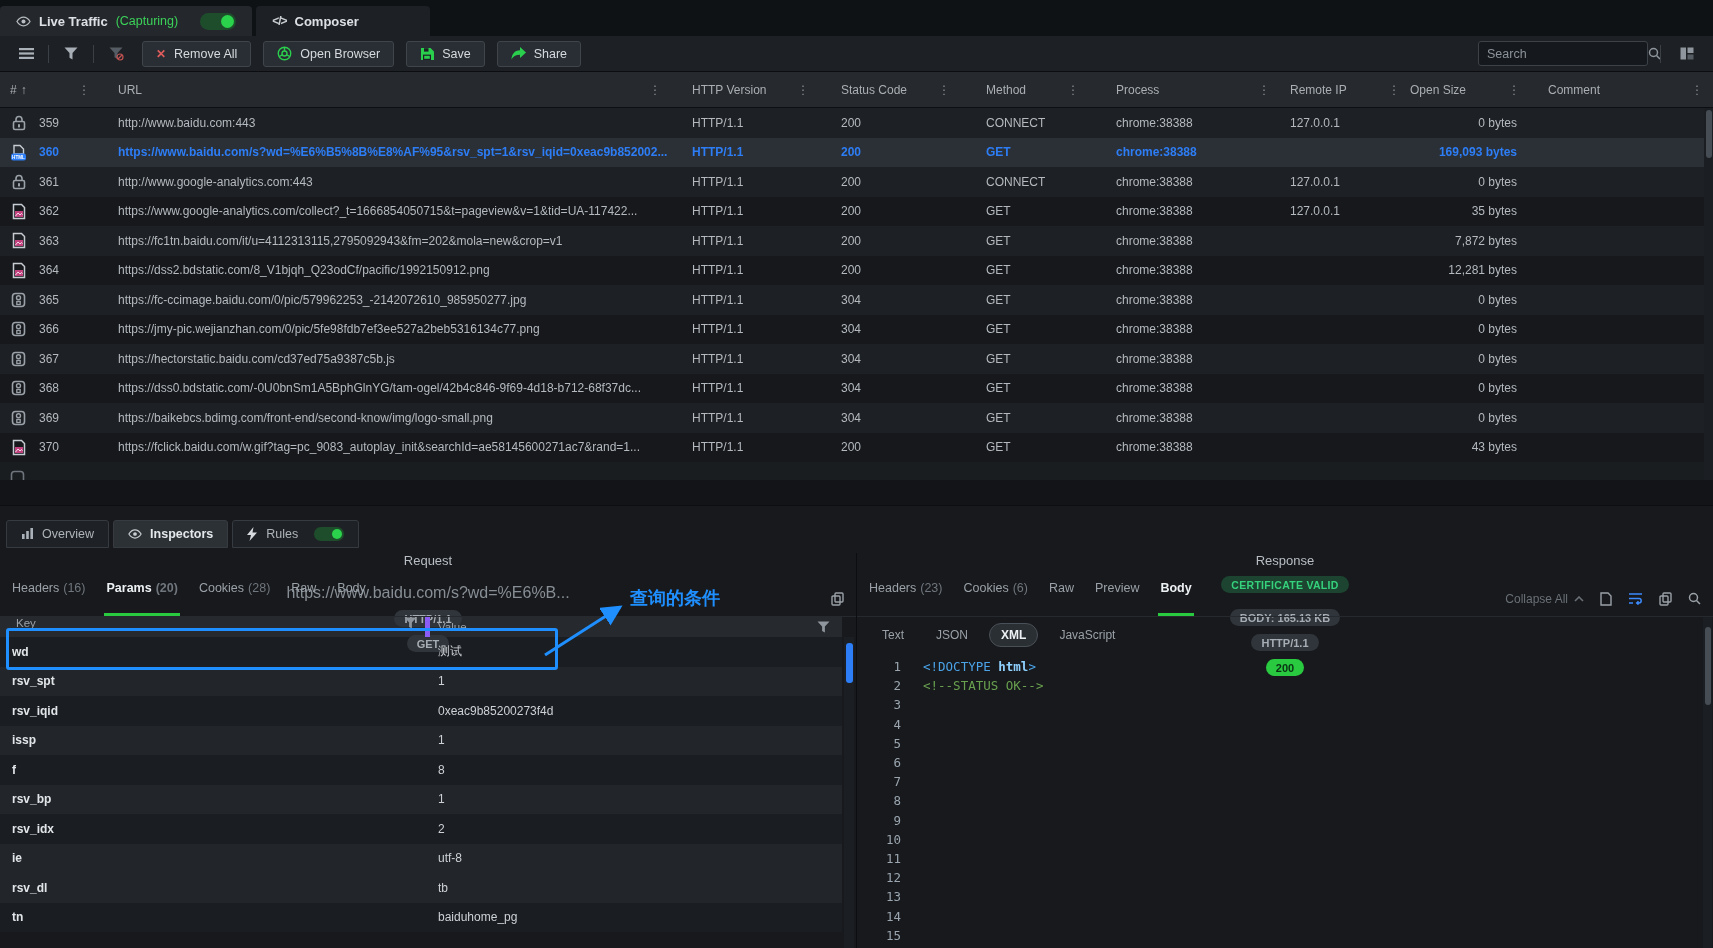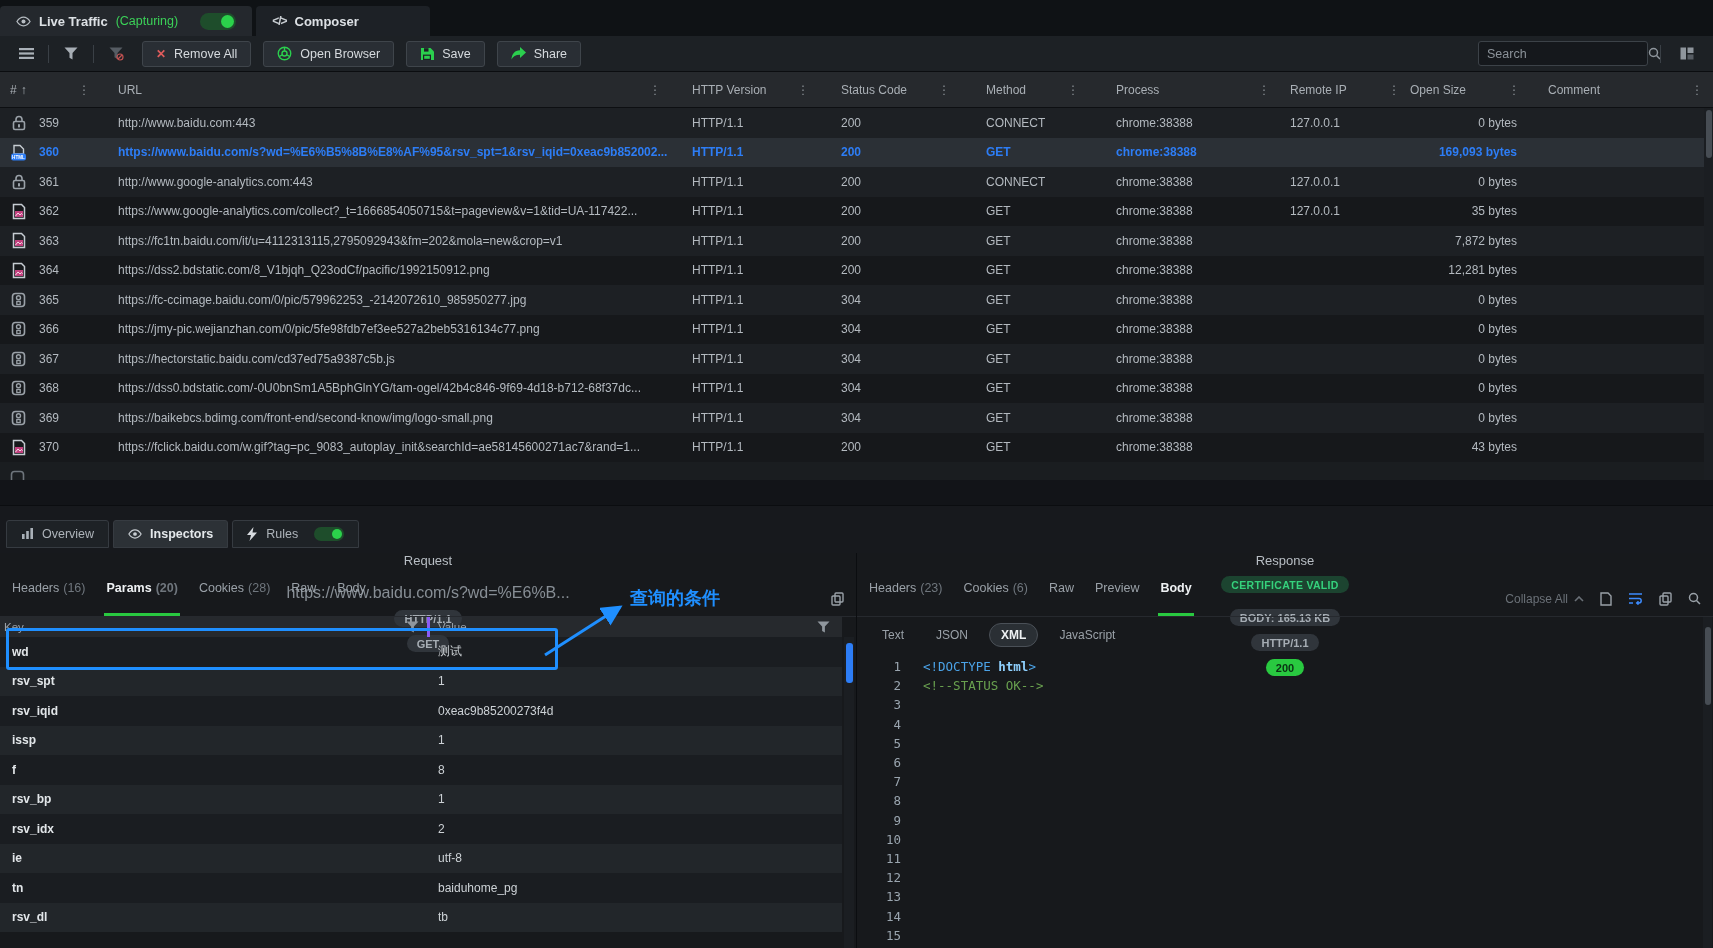--- a/index.html
+++ b/index.html
@@ -85,21 +85,21 @@
   .ptab .cnt { color:#6f767d; }
   .ptab.active { color:#eef1f3; font-weight:bold; }
   .ptab.active::after { content:""; position:absolute; left:-2px; right:-2px; bottom:0; height:3px; background:#29c940; }
   .ptabs .right-tools { margin-left:auto; display:flex; align-items:center; gap:16px; }
   .collapse-all { display:flex; align-items:center; gap:6px; color:#6a7077; font-size:12px; cursor:default; }
   .icon-btn { cursor:pointer; display:flex; align-items:center; }
 
   
   .kv-wrap { width:842px; }
   .kv-header { height:20px; background:#26292d; display:flex; align-items:center; font-size:11.5px; color:#9aa1a8; }
-  .kv-k { width:430px; padding-left:4px; display:flex; align-items:center; border-right:3px solid #8b5cf6; height:100%; }
+  .kv-k { width:430px; padding-left:16px; display:flex; border-right:5px solid #8b5cf6; height:100%; }
   .kv-v { flex:1; padding-left:8px; display:flex; align-items:center; height:100%; }
   .kv-k .funnel { margin-left:auto; margin-right:8px; }
   .kv-v .funnel { margin-left:auto; margin-right:12px; }
   .p-row { height:29.5px; display:flex; align-items:center; font-size:12px; background:#1a1d21; cursor:pointer; }
   .p-row.alt { background:#22262a; }
   .p-row .pk { width:430px; padding-left:12px; font-weight:bold; color:#e2e6e9; }
   .p-row .pv { flex:1; padding-left:8px; color:#cdd2d6; }
   .req-vscroll { position:absolute; top:84px; right:2px; width:10px; bottom:0; background:#1b1e22; }
   .req-vscroll .thumb { position:absolute; top:6px; left:1.5px; width:7px; height:40px; border-radius:3px; background:#2d7df6; cursor:pointer; }
 
@@ -821,27 +821,27 @@
               <span class="pv">1</span>
             </div>
             <div class="p-row">
               <span class="pk">rsv_idx</span>
               <span class="pv">2</span>
             </div>
             <div class="p-row alt">
               <span class="pk">ie</span>
               <span class="pv">utf-8</span>
             </div>
+            <div class="p-row alt">
+              <span class="pk">rsv_dl</span>
+              <span class="pv">tb</span>
+            </div>
             <div class="p-row">
               <span class="pk">tn</span>
               <span class="pv">baiduhome_pg</span>
-            </div>
-            <div class="p-row alt">
-              <span class="pk">rsv_dl</span>
-              <span class="pv">tb</span>
             </div>
           </div>
       </div>
       <div class="req-vscroll">
           <div class="thumb"></div>
         </div>
 
       <div class="anno-box"></div>
       <svg class="anno-arrow" width="100" height="65">
         <defs>

